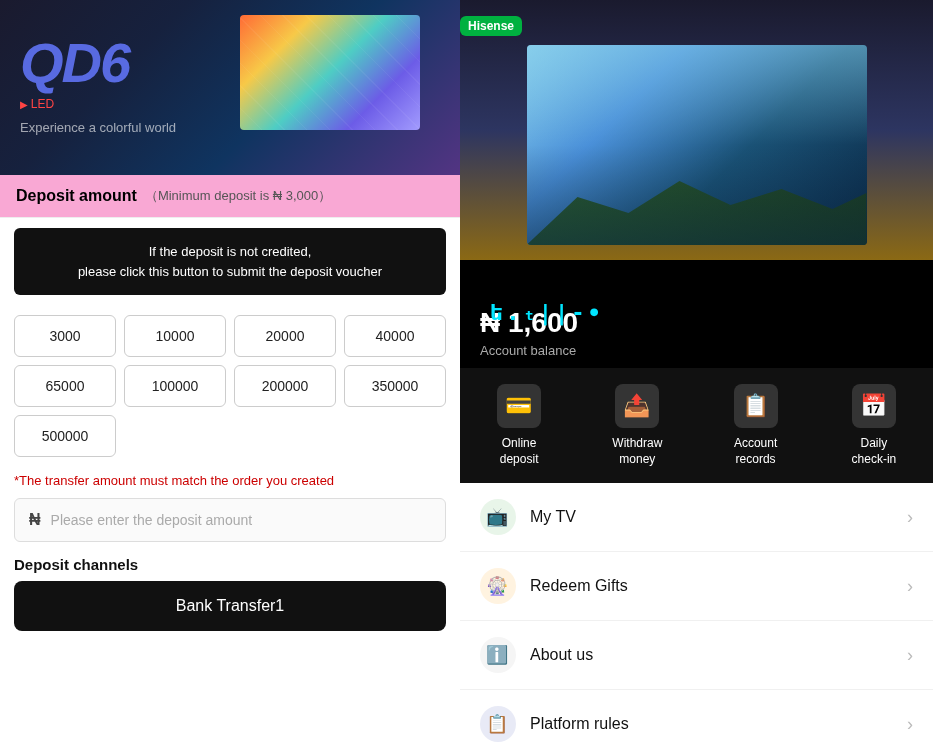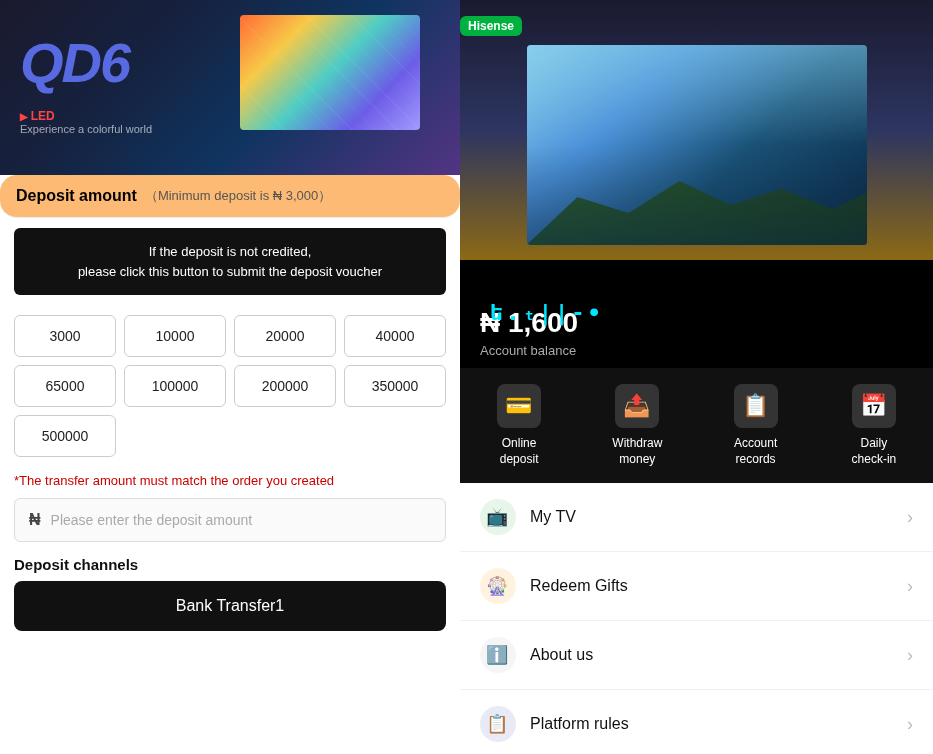--- a/index.html
+++ b/index.html
@@ -48,36 +48,36 @@
       position: absolute;
       left: 20px;
       bottom: 40px;
       display: flex;
       flex-direction: column;
     }
 
     .led-label {
       font-size: 12px;
       color: #ff4444;
-      font-weight: bold;
+      font-weight: normal;
       display: flex;
       align-items: center;
       gap: 3px;
     }
 
     .led-label::before {
       content: '▶';
       color: #ff4444;
       font-size: 10px;
     }
 
     .banner-tagline {
-      font-size: 11px;
+      font-size: 13px;
       color: rgba(255,255,255,0.6);
-      margin-top: 0;
+      margin-top: 9px;
     }
 
     .tv-illustration {
       position: absolute;
       right: 20px;
       top: 15px;
       width: 200px;
       height: 145px;
     }
 
@@ -92,26 +92,25 @@
 
     .tv-screen::before {
       content: '';
       position: absolute;
       inset: 0;
       background: repeating-linear-gradient(45deg, transparent, transparent 15px, rgba(255,255,255,0.05) 15px, rgba(255,255,255,0.05) 16px);
     }
 
     .deposit-header {
       padding: 12px 16px;
-      background: #fdba74;
+      background: #f9a8d4;
       border-bottom: 1px solid #eee;
       display: flex;
       align-items: flex-start;
       gap: 8px;
-      border-radius: 17px;
     }
 
     .deposit-amount-label {
       font-size: 16px;
       font-weight: bold;
       color: #000;
     }
 
     .minimum-deposit {
       font-size: 13px;

